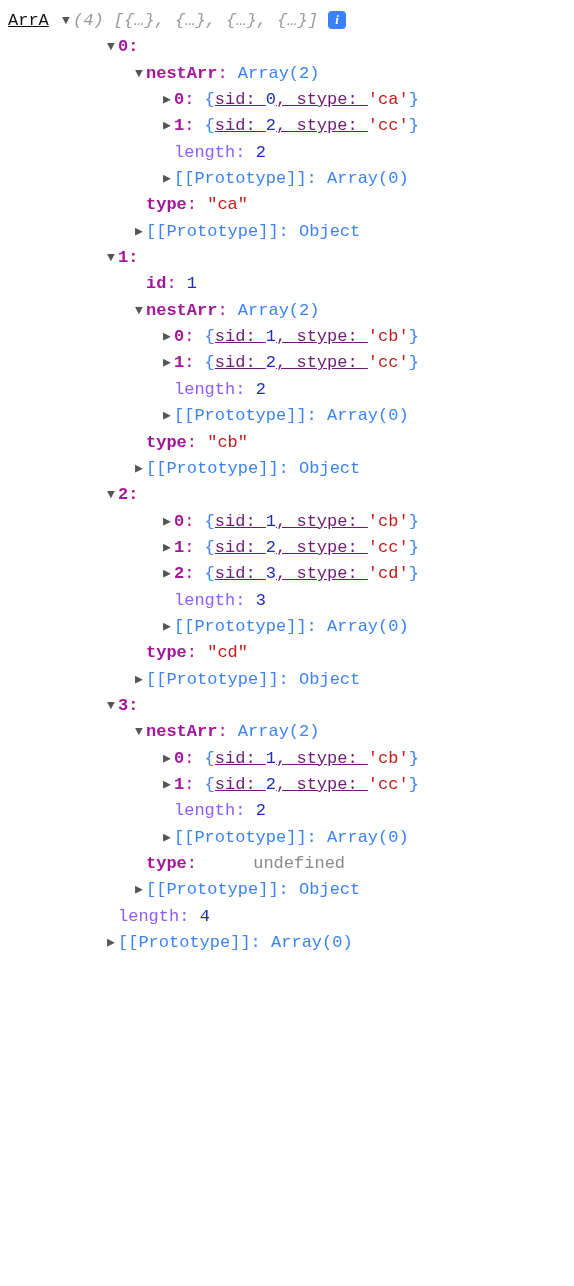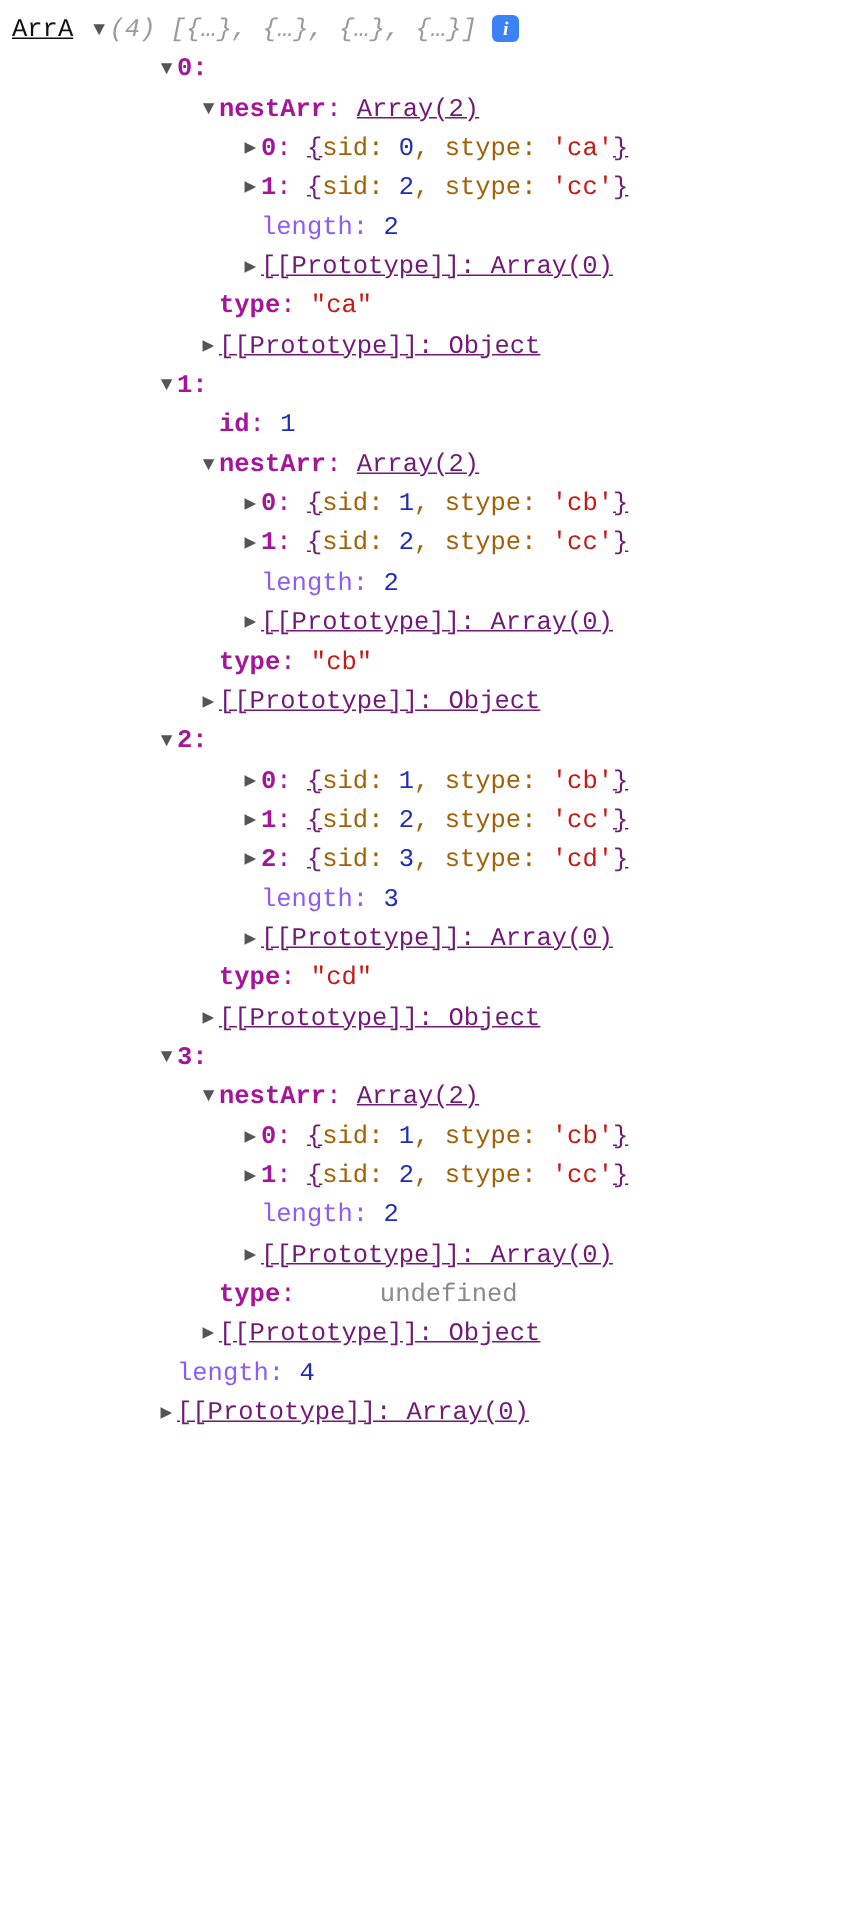--- a/index.html
+++ b/index.html
@@ -17,27 +17,27 @@
     .arrow {
       display: inline-block;
       font-size: 13px;
       width: 14px;
       text-align: center;
       vertical-align: 1px;
       color: #555;
     }
     .name-root { color: #111; text-decoration: underline; }
     .dim { color: #9a9a9a; font-style: italic; }
-    .dimn { color: #a16207; font-style: normal; }
+    .dimn { color: #701a75; font-style: normal; text-decoration: underline; }
     .pkey { color: #a5159a; font-weight: 600; }
     .pkeyn { color: #a5159a; font-weight: 400; }
     .light { color: #8b5cf6; }
     .num { color: #1e2db8; }
     .str { color: #c41a16; }
-    .txt { color: #701a75; text-decoration: underline; }
+    .txt { color: #3b82f6; }
     .und { color: #8a8a8a; margin-left: 46px; }
     .info {
       display: inline-flex;
       align-items: center;
       justify-content: center;
       width: 18px; height: 18px;
       border-radius: 4px;
       background: #3b82f6;
       color: #fff;
       font-style: italic;

